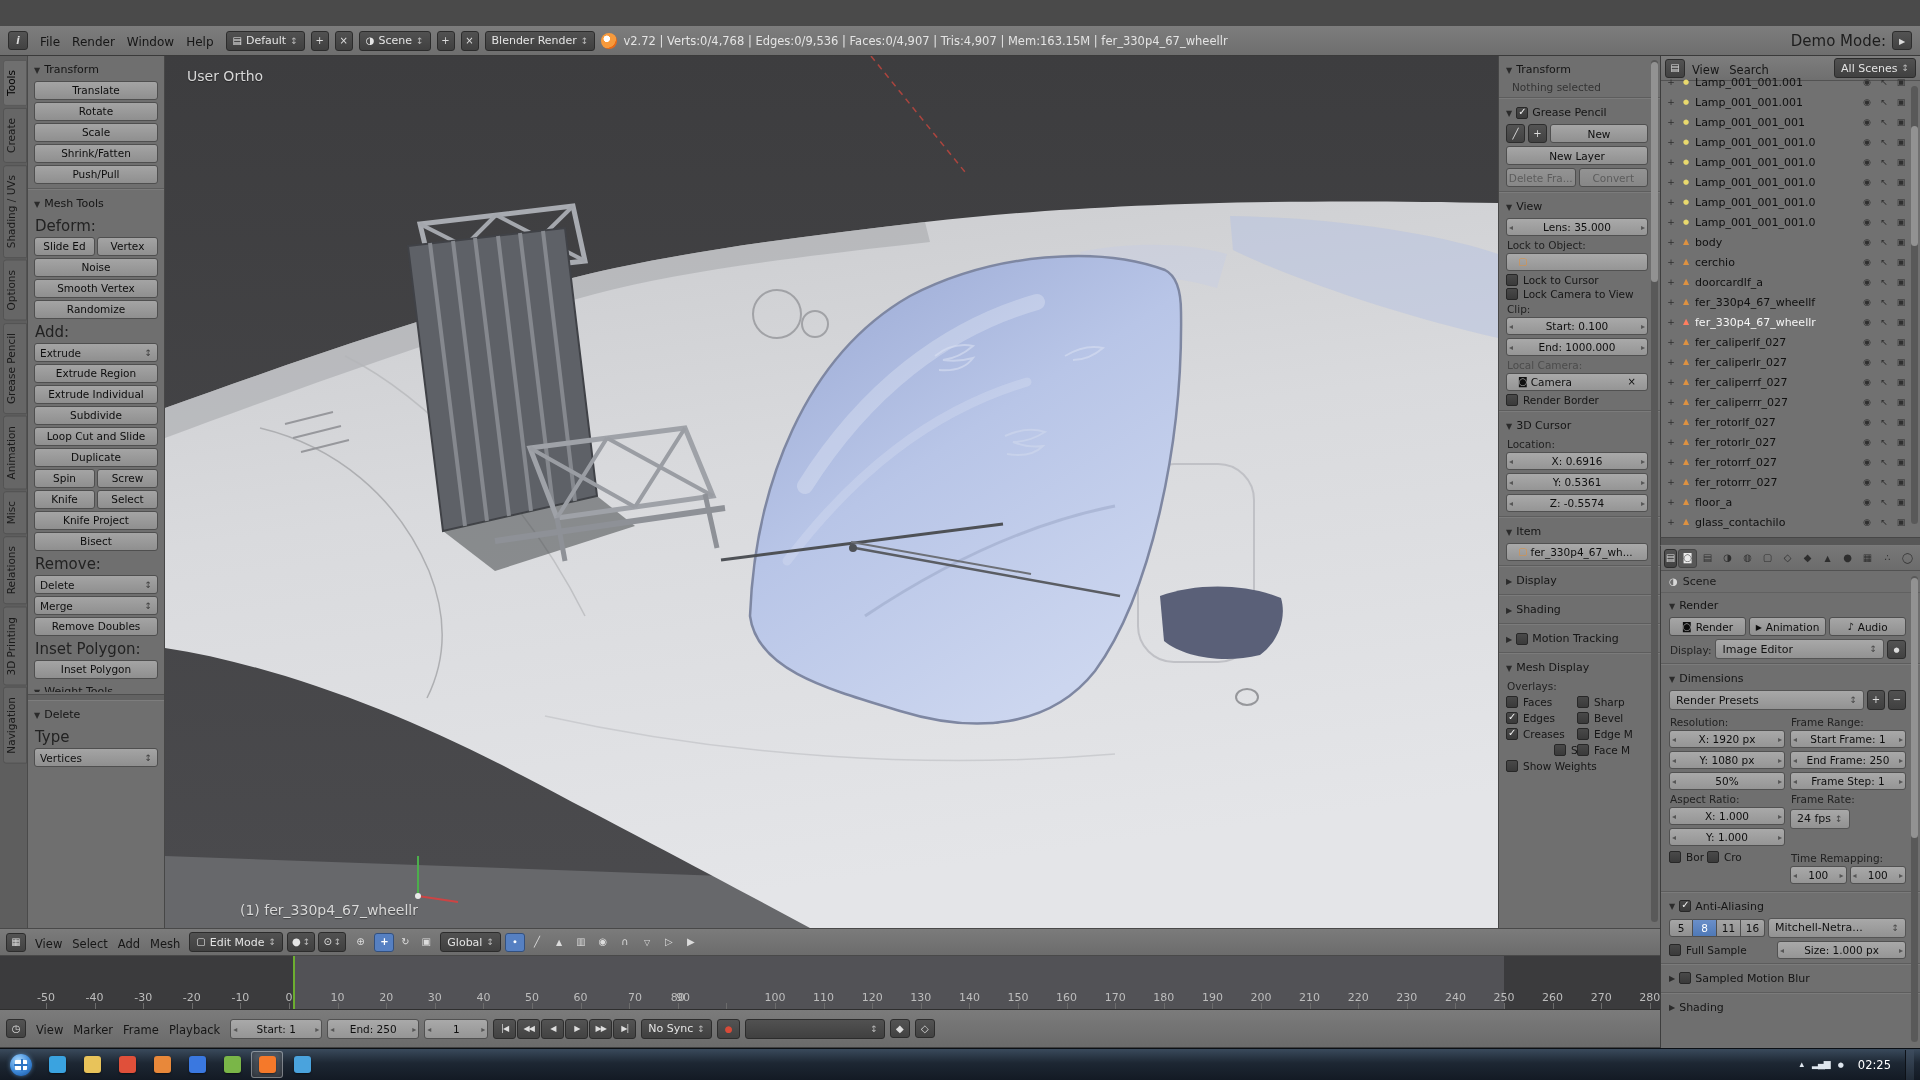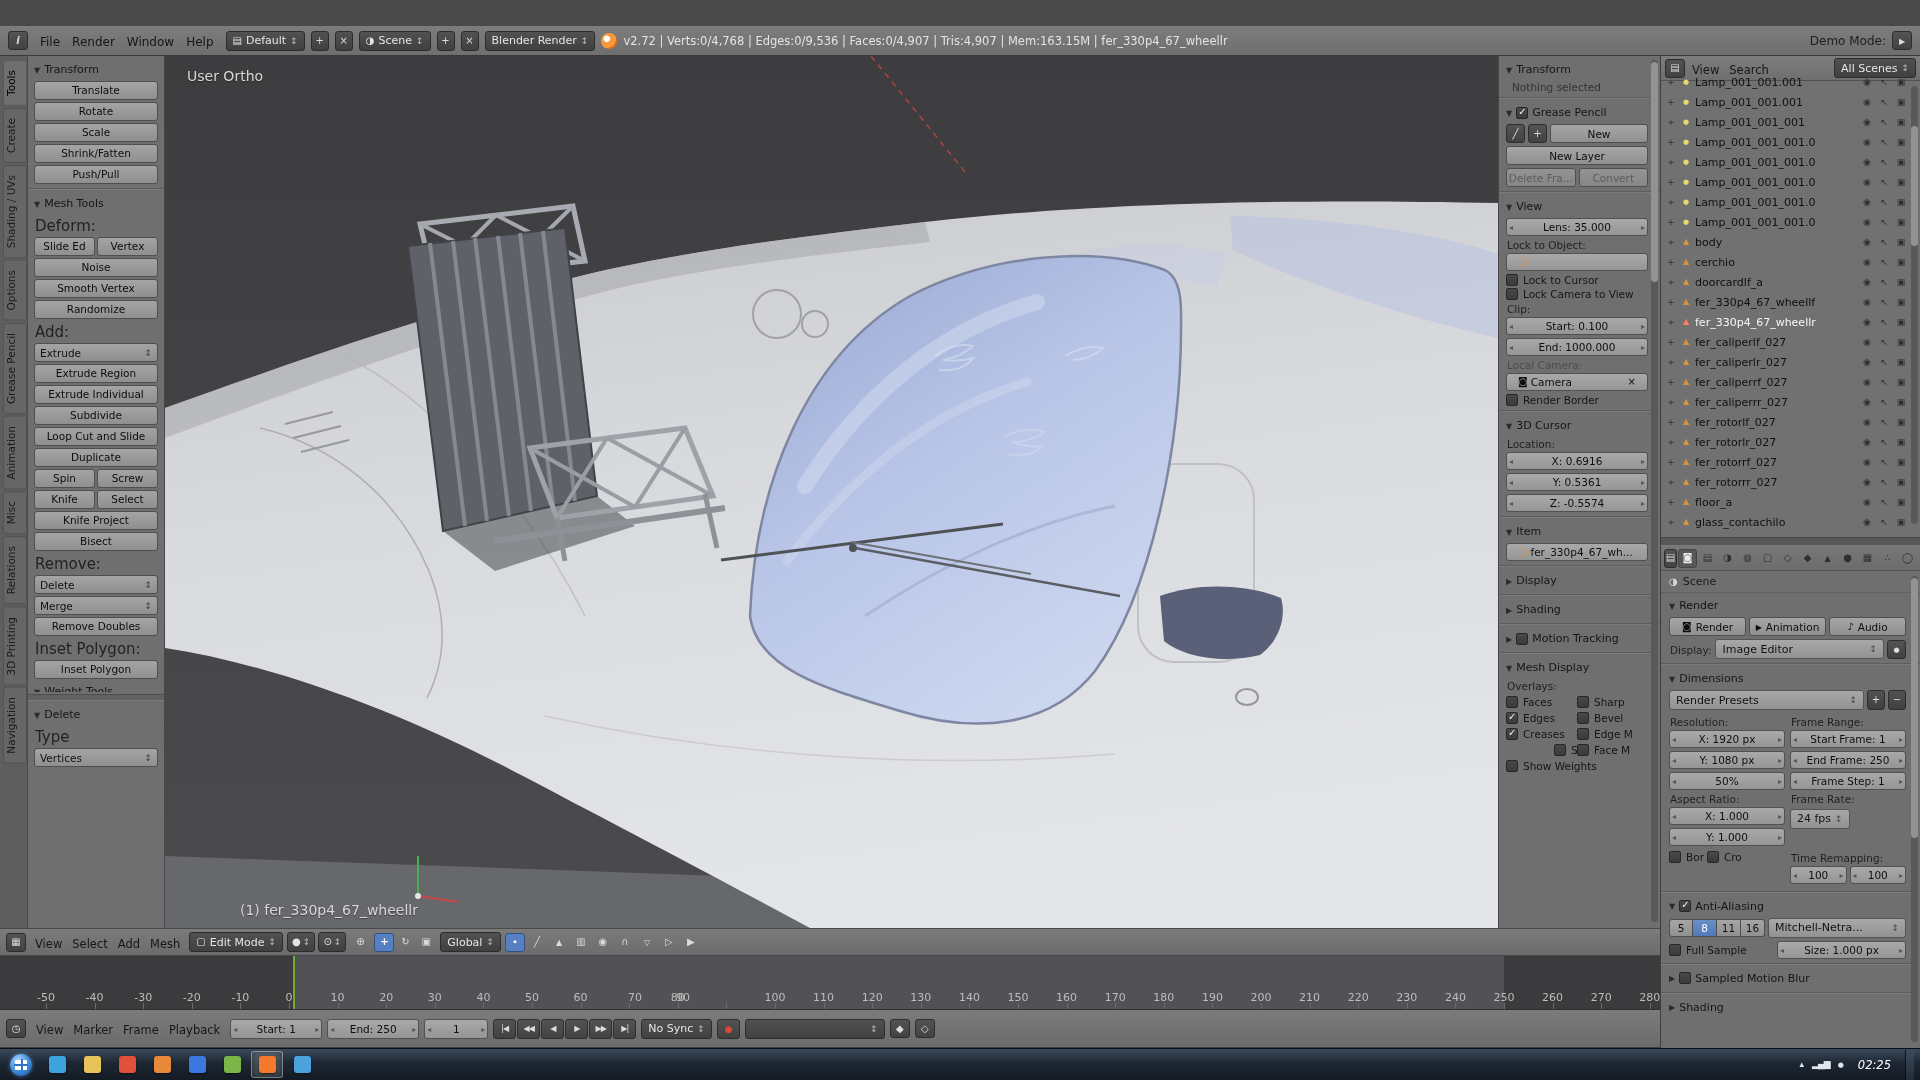--- a/index.html
+++ b/index.html
@@ -76,21 +76,21 @@
 .icon-btn.active{background:#5680c2;border:1px solid #33507e;color:#fff;}
 .icon-btn .glyph{color:inherit;}
 .dd{display:inline-flex;align-items:center;gap:4px;height:20px;padding:0 6px;background:linear-gradient(#515151,#404040);border:1px solid #2c2c2c;border-radius:3px;color:#e4e4e4;font-size:11px;white-space:nowrap;}
 .dd .ud::before{color:#bbb;font-size:9px;}
 .dd.light{background:linear-gradient(#a8a8a8,#929292);border-color:#555;color:#121212;}
 .dd.light .ud::before{color:#474747;}
 .dd.mini{padding:0 4px;gap:2px;}
 .mini-btn{display:inline-flex;width:18px;height:20px;align-items:center;justify-content:center;background:linear-gradient(#515151,#404040);border:1px solid #2c2c2c;border-radius:3px;color:#ddd;}
 #ib-stats{font-size:11.5px;color:#e4e4e4;white-space:nowrap;overflow:hidden;}
 #ib-logo{width:16px;height:16px;border-radius:50%;background:radial-gradient(circle at 36% 36%,#fff 0 3px,#f79a3c 3.5px 62%,#e86a17 64%);}
-#demo-label{margin-left:auto;font-size:12px;color:#1d1d1d;white-space:nowrap;}
+#demo-label{margin-left:auto;font-size:15px;color:#1d1d1d;white-space:nowrap;}
 
 
 #tool-tabs{position:absolute;left:0;top:56px;width:28px;height:872px;background:#5e5e5e;border-right:1px solid #4a4a4a;padding-top:2px;}
 .tool-tab{writing-mode:vertical-rl;transform:rotate(180deg);background:#666;color:#1a1a1a;font-size:10.5px;padding:9px 1px;margin:2px 0 2px 3px;border-radius:0 3px 3px 0;border:1px solid #535353;text-align:center;white-space:nowrap;width:24px;}
 .tool-tab.active{background:#6f6f6f;color:#000;border-color:#5a5a5a;}
 
 
 #tool-shelf{position:absolute;left:28px;top:56px;width:137px;height:872px;background:#6f6f6f;border-right:1px solid #474747;padding:4px 6px;color:#111;overflow:hidden;}
 .phdr{display:flex;align-items:center;gap:4px;height:19px;font-size:11px;color:#151515;margin-bottom:2px;white-space:nowrap;}
 .phdr .tri{color:#2b2b2b;}
@@ -189,21 +189,21 @@
 #taskbar{position:absolute;left:0;top:1048px;width:1920px;height:32px;background:linear-gradient(#3a4a5c,#1d2733 45%,#131a24);display:flex;align-items:center;gap:3px;padding:0 4px;border-top:1px solid #0c1016;}
 #start-btn{width:34px;height:30px;display:flex;align-items:center;justify-content:center;}
 .orb{position:relative;width:22px;height:22px;border-radius:50%;background:radial-gradient(circle at 38% 30%,#a6d8ff,#3c87d6 55%,#14509e);box-shadow:0 0 4px rgba(120,190,255,.5);}
 .orb::after{content:"";position:absolute;left:5px;top:6px;width:12px;height:10px;background:#fff;border-radius:1px;}
 .orb-v{position:absolute;left:10.5px;top:5px;width:2px;height:12px;background:#2f74c2;z-index:2;}
 .orb-h{position:absolute;left:4px;top:10.5px;width:14px;height:2px;background:#2f74c2;z-index:2;}
 #tb-apps{display:flex;gap:3px;}
 .tb-app{width:32px;height:27px;border-radius:3px;display:flex;align-items:center;justify-content:center;border:1px solid transparent;}
 .tb-app.active{background:rgba(255,255,255,.18);border-color:rgba(255,255,255,.3);box-shadow:inset 0 0 6px rgba(0,0,0,.4);}
 .tb-glyph{width:17px;height:17px;border-radius:3px;box-shadow:0 1px 2px rgba(0,0,0,.5);}
-#tray{margin-left:auto;display:flex;align-items:center;gap:8px;padding-right:2px;color:#e8e8e8;font-style:italic;}
+#tray{margin-left:auto;display:flex;align-items:center;gap:8px;padding-right:2px;color:#e8e8e8;}
 .tray-ico{font-size:9px;color:#dfe6ee;}
 #tb-clock{font-size:11.5px;color:#fff;padding:0 6px;}
 #show-desktop{width:9px;height:30px;background:linear-gradient(#3d4c5e,#222c38);border-left:1px solid #0d1117;}
 </style>
 </head>
 <body>
 
 <div id="root">
 
 

